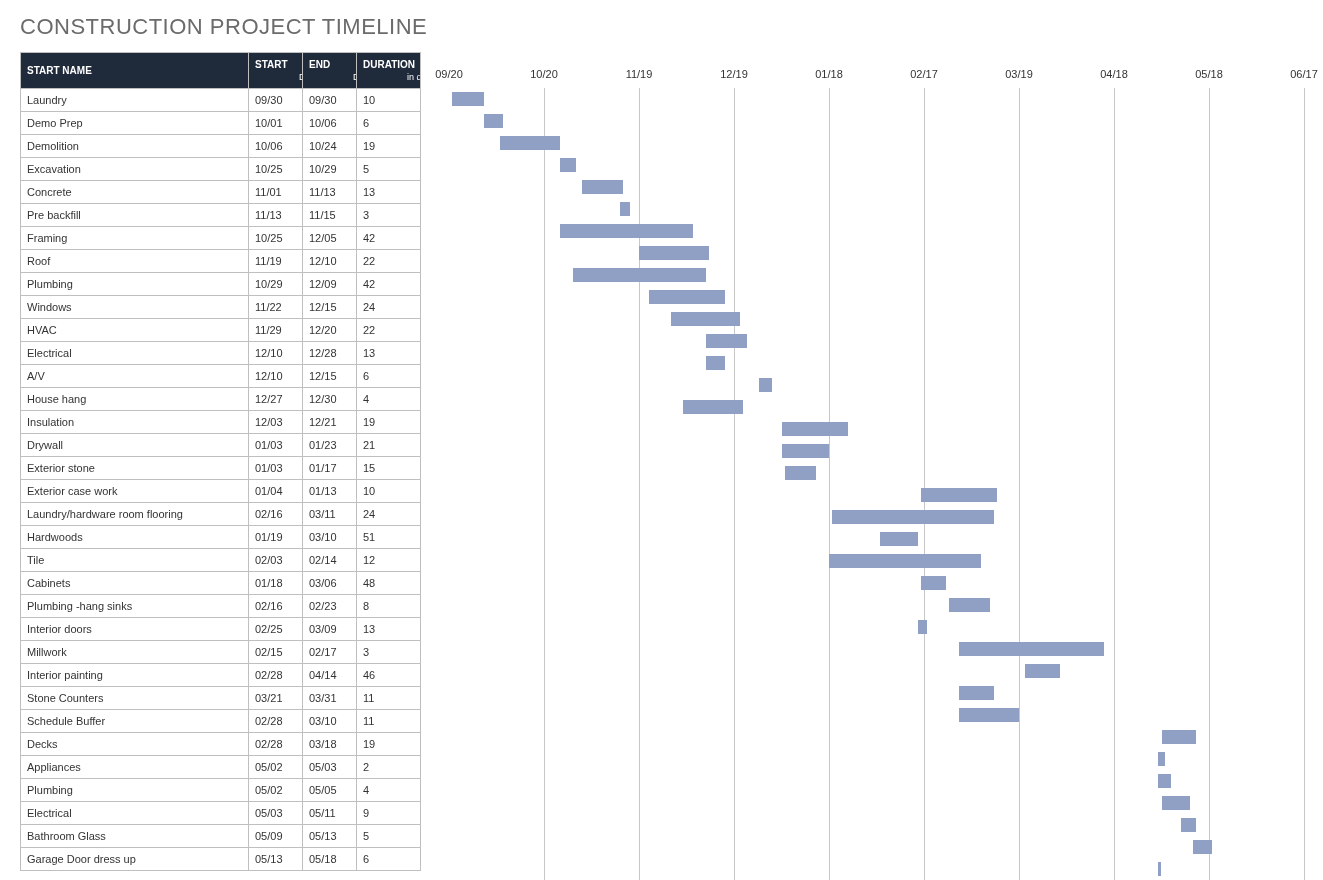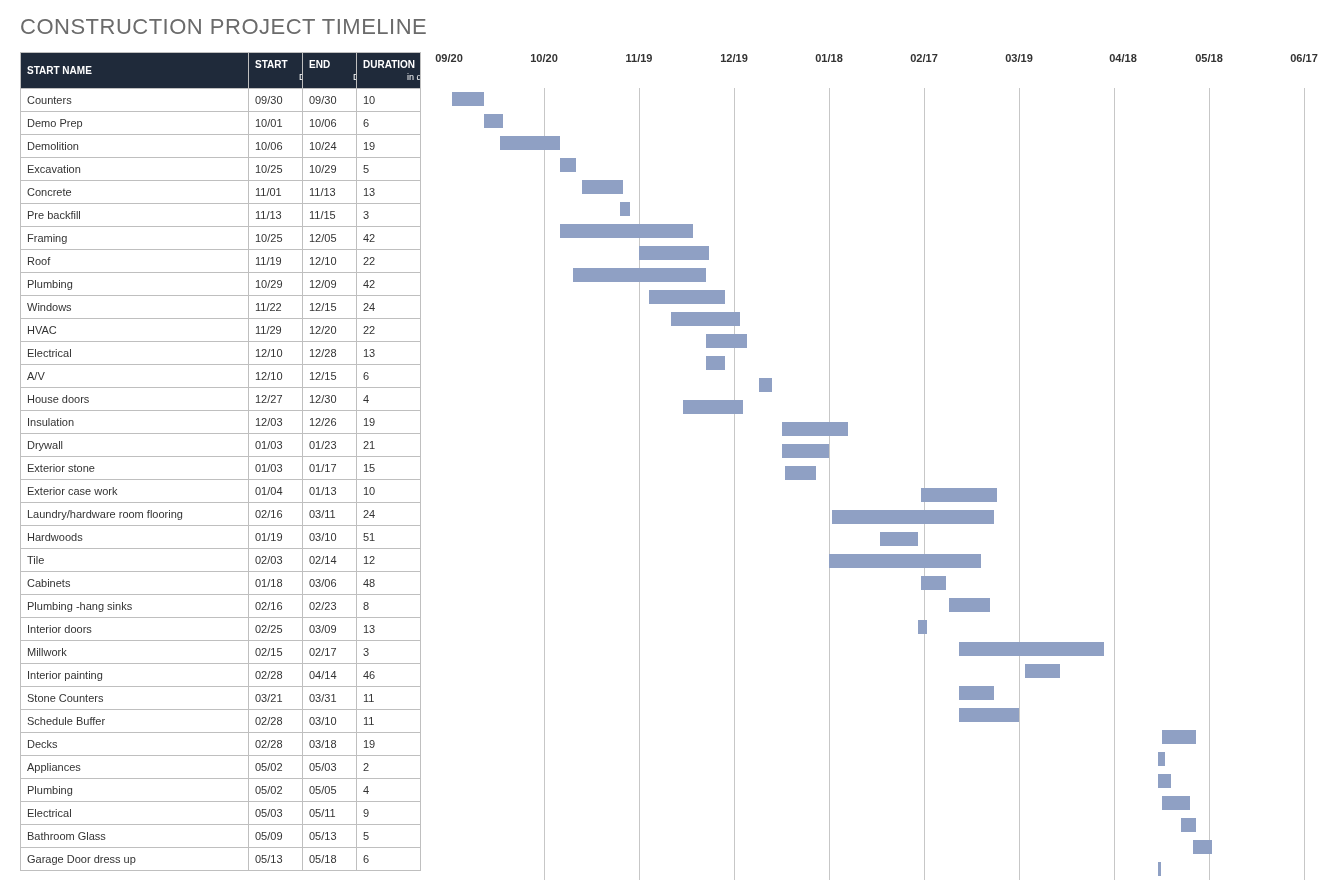--- a/index.html
+++ b/index.html
@@ -70,26 +70,25 @@
     margin-left: 28px;
     width: 855px;
   }
   .gantt-header {
     position: relative;
     height: 36px;
     display: flex;
   }
   .gantt-header .tick-label {
     position: absolute;
-    top: 0;
+    top: 16px;
     font-size: 11px;
     color: #333;
     transform: translateX(-50%);
     white-space: nowrap;
-    font-weight: bold;
   }
   .gantt-body {
     position: relative;
   }
   .gantt-row {
     position: relative;
     height: 22px;
   }
   .grid-line {
     position: absolute;
@@ -121,21 +120,21 @@
       <thead>
         <tr>
           <th><span>START NAME</span></th>
           <th><span>START</span><span class="sub">DATE</span></th>
           <th><span>END</span><span class="sub">DATE</span></th>
           <th><span>DURATION</span><span class="sub">in days</span></th>
         </tr>
       </thead>
       <tbody id="task-tbody">
           <tr>
-            <td>Counters</td>
+            <td>Laundry</td>
             <td>09/30</td>
             <td>09/30</td>
             <td>10</td>
           </tr>
           <tr>
             <td>Demo Prep</td>
             <td>10/01</td>
             <td>10/06</td>
             <td>6</td>
           </tr>
@@ -199,29 +198,29 @@
             <td>12/28</td>
             <td>13</td>
           </tr>
           <tr>
             <td>A/V</td>
             <td>12/10</td>
             <td>12/15</td>
             <td>6</td>
           </tr>
           <tr>
-            <td>House doors</td>
+            <td>House hang</td>
             <td>12/27</td>
             <td>12/30</td>
             <td>4</td>
           </tr>
           <tr>
             <td>Insulation</td>
             <td>12/03</td>
-            <td>12/26</td>
+            <td>12/21</td>
             <td>19</td>
           </tr>
           <tr>
             <td>Drywall</td>
             <td>01/03</td>
             <td>01/23</td>
             <td>21</td>
           </tr>
           <tr>
             <td>Exterior stone</td>
@@ -336,21 +335,21 @@
 
     <div class="gantt">
       <div class="gantt-header" id="gantt-header">
           <div class="tick-label" style="left: 0px;">09/20</div>
           <div class="tick-label" style="left: 95px;">10/20</div>
           <div class="tick-label" style="left: 190px;">11/19</div>
           <div class="tick-label" style="left: 285px;">12/19</div>
           <div class="tick-label" style="left: 380px;">01/18</div>
           <div class="tick-label" style="left: 475px;">02/17</div>
           <div class="tick-label" style="left: 570px;">03/19</div>
-          <div class="tick-label" style="left: 665px; margin-left: 9px;">04/18</div>
+          <div class="tick-label" style="left: 665px;">04/18</div>
           <div class="tick-label" style="left: 760px;">05/18</div>
           <div class="tick-label" style="left: 855px;">06/17</div>
         </div>
       <div class="gantt-body" id="gantt-body" style="height: 858px;">
           <div class="grid-line" style="left: 95px; height: 858px;"></div>
           <div class="grid-line" style="left: 190px; height: 858px;"></div>
           <div class="grid-line" style="left: 285px; height: 858px;"></div>
           <div class="grid-line" style="left: 380px; height: 858px;"></div>
           <div class="grid-line" style="left: 475px; height: 858px;"></div>
           <div class="grid-line" style="left: 570px; height: 858px;"></div>

